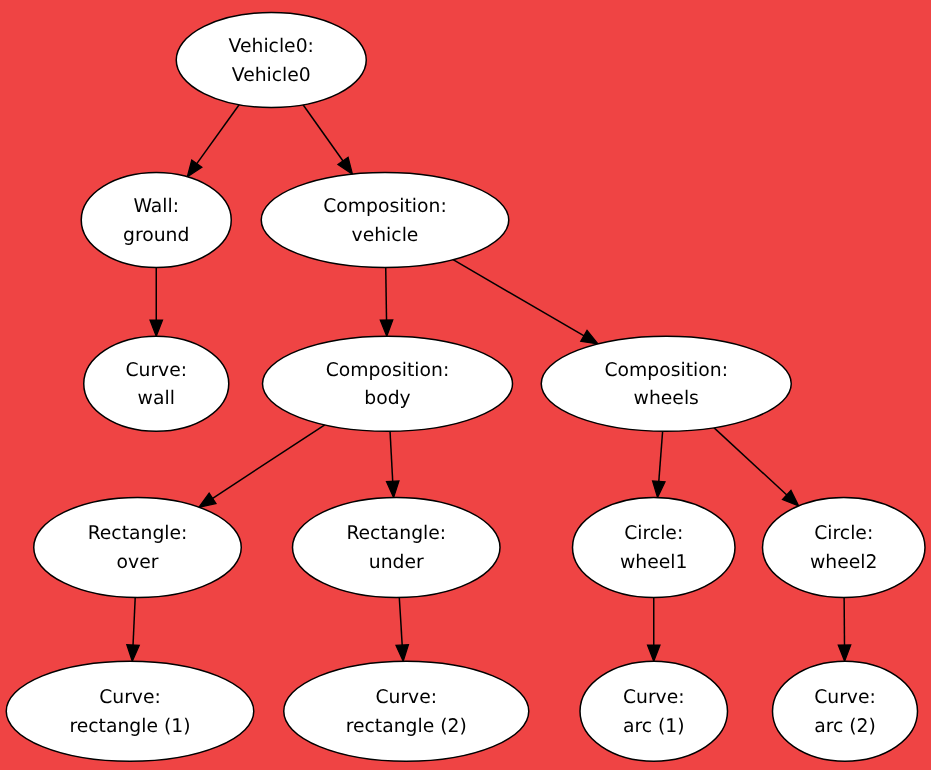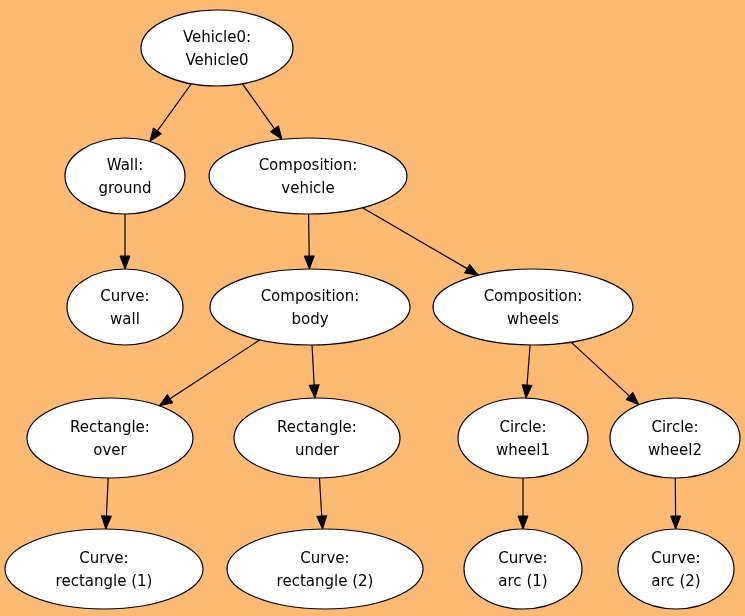--- a/index.html
+++ b/index.html
@@ -4,21 +4,21 @@
 <style>
   html, body {
     margin: 0;
     padding: 0;
     background: #ffffff;
   }
   .canvas {
     position: relative;
     width: 745px;
     height: 616px;
-    background: #fdba74;
+    background: #ef4444;
     overflow: hidden;
   }
   svg {
     display: block;
   }
   .node-label {
     font-family: "DejaVu Sans", "Liberation Sans", sans-serif;
     font-size: 15px;
   }
 </style>

